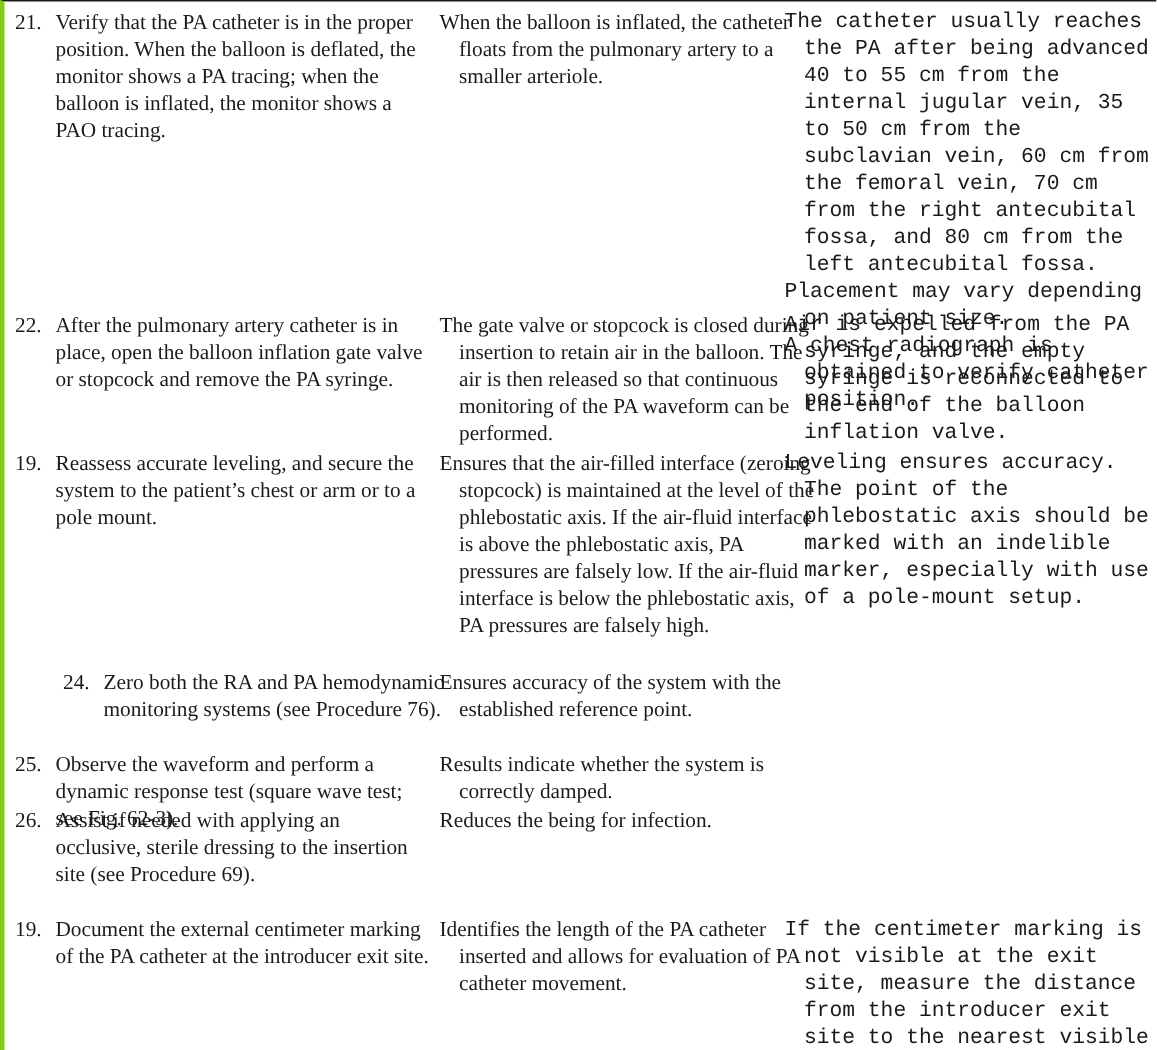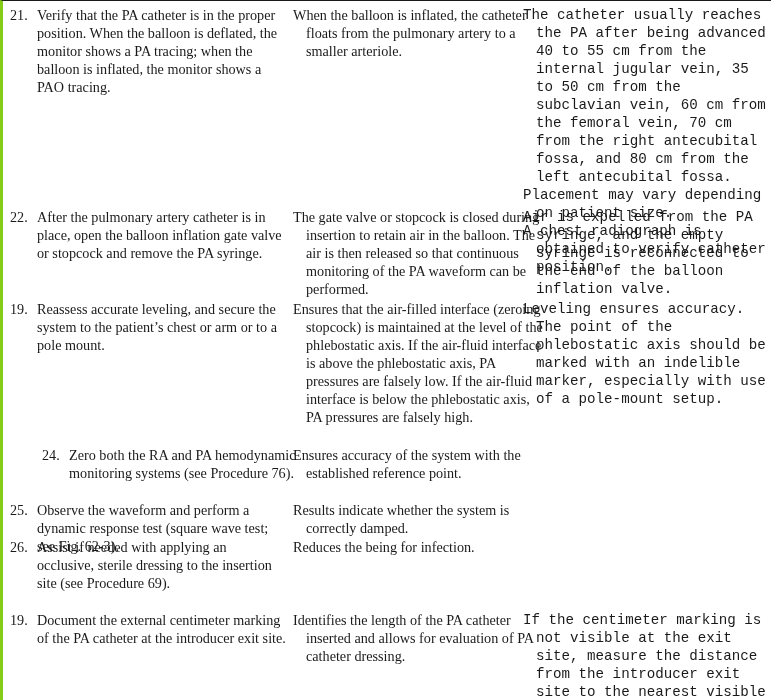--- a/index.html
+++ b/index.html
@@ -131,20 +131,20 @@
       <p class="para">Reduces the being for infection.</p>
     </div>
   </div>
 
   <div class="row" style="top:610px;">
     <div class="cell c1 step">
       <span class="step-num">19.</span>
       <div>Document the external centimeter marking of the PA catheter at the introducer exit site.</div>
     </div>
     <div class="cell c2">
-      <p class="para">Identifies the length of the PA catheter inserted and allows for evaluation of PA catheter dressing.</p>
+      <p class="para">Identifies the length of the PA catheter inserted and allows for evaluation of PA catheter movement.</p>
     </div>
     <div class="cell c3">
       <p class="para">If the centimeter marking is not visible at the exit site, measure the distance from the introducer exit site to the nearest visible marking.</p>
     </div>
   </div>
 
 </div>
 
 </body></html>

